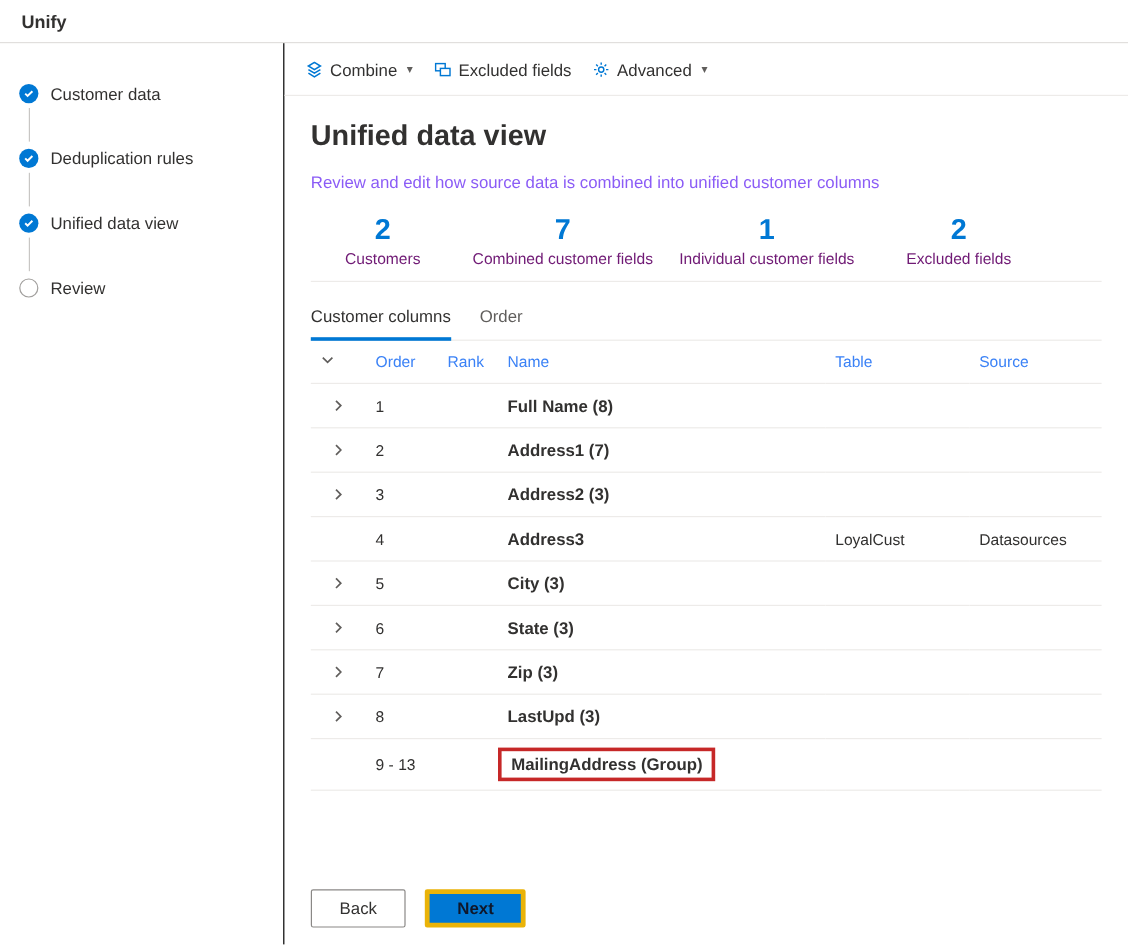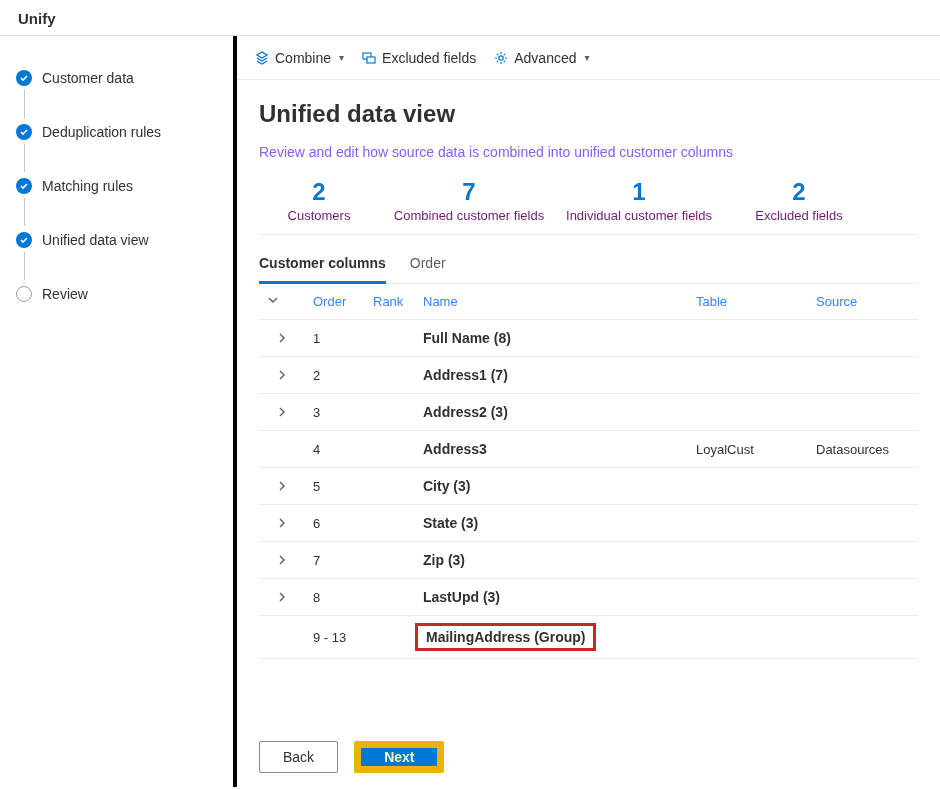--- a/index.html
+++ b/index.html
@@ -14,21 +14,21 @@
   .header {
     padding: 10px 18px 8px;
     border-bottom: 1px solid #e1dfdd;
     font-size: 15px;
     font-weight: 600;
   }
   .layout { display: flex; height: calc(100% - 38px); }
   .sidebar {
     width: 237px;
     min-width: 237px;
-    border-right: 4px solid #000000;
+    border-right: 1px solid #000000;
     padding: 26px 8px 0 12px;
   }
   .step-item {
     display: flex;
     align-items: center;
     gap: 10px;
     padding: 8px 4px;
     position: relative;
     cursor: pointer;
     font-size: 14px;
@@ -81,21 +81,21 @@
   .stat { text-align: center; flex:0 0 auto; }
   .stat:nth-child(1){ width:120px; }
   .stat:nth-child(2){ width:160px; }
   .stat:nth-child(3){ width:160px; }
   .stat:nth-child(4){ width:140px; }
   .stat-num { color: #0078d4; font-size: 24px; font-weight:600; }
   .stat-lbl { font-size: 13px; color: #701a75; margin-top:2px; line-height:1.25;}
 
   .tabs { display:flex; gap:24px; border-bottom:1px solid #edebe9; margin-bottom:0; }
   .tab { padding: 6px 0 10px; font-size:14px; color:#605e5c; cursor:pointer; }
-  .tab.active { color:#323130; font-weight:700; border-bottom:3px solid #0078d4; margin-bottom:-1px;}
+  .tab.active { color:#323130; font-weight:400; border-bottom:3px solid #0078d4; margin-bottom:-1px;}
 
   table.grid { width:100%; border-collapse: collapse; font-size:14px; }
   table.grid th {
     text-align:left; font-weight:400; color:#3b82f6;
     padding: 10px 8px; font-size:13px;
     border-bottom:1px solid #edebe9;
   }
   table.grid td {
     padding: 10px 8px;
     border-bottom:1px solid #edebe9;
@@ -123,21 +123,21 @@
   }
   .btn {
     min-width:72px; height:32px;
     padding: 0 23px;
     font-size:14px;
     border-radius:2px;
     cursor:pointer;
     display:inline-flex; align-items:center; justify-content:center;
   }
   .btn.secondary { background:#fff; border:1px solid #8a8886; color:#323130;}
-  .btn.primary { background:#0078d4; border:7px solid #eab308; color:#fef9c3; font-weight:600;}
+  .btn.primary { background:#0078d4; border:4px solid #eab308; color:#0f172a; font-weight:600;}
 </style>
 </head>
 <body>
 
 <div class="header">
   <span>Unify</span>
 </div>
 
 <div class="layout">
   <nav class="sidebar" id="sidebar">
@@ -149,28 +149,20 @@
         </span>
         <span class="step-label">Customer data</span>
       </div>
       <div class="step-item" style="margin-bottom: 22px;">
         <span class="step-dot">
           <svg width="10" height="10" viewBox="0 0 10 10">
             <path d="M2 5 L4 7 L8 3" stroke="#fff" stroke-width="1.6" fill="none"></path>
           </svg>
         </span>
         <span class="step-label">Deduplication rules</span>
-      </div>
-      <div class="step-item" style="margin-bottom: 22px;">
-        <span class="step-dot">
-          <svg width="10" height="10" viewBox="0 0 10 10">
-            <path d="M2 5 L4 7 L8 3" stroke="#fff" stroke-width="1.6" fill="none"></path>
-          </svg>
-        </span>
-        <span class="step-label">Matching rules</span>
       </div>
       <div class="step-item" style="margin-bottom: 22px;">
         <span class="step-dot">
           <svg width="10" height="10" viewBox="0 0 10 10">
             <path d="M2 5 L4 7 L8 3" stroke="#fff" stroke-width="1.6" fill="none"></path>
           </svg>
         </span>
         <span class="step-label">Unified data view</span>
       </div>
       <div class="step-item" style=" align-items: flex-end;">

